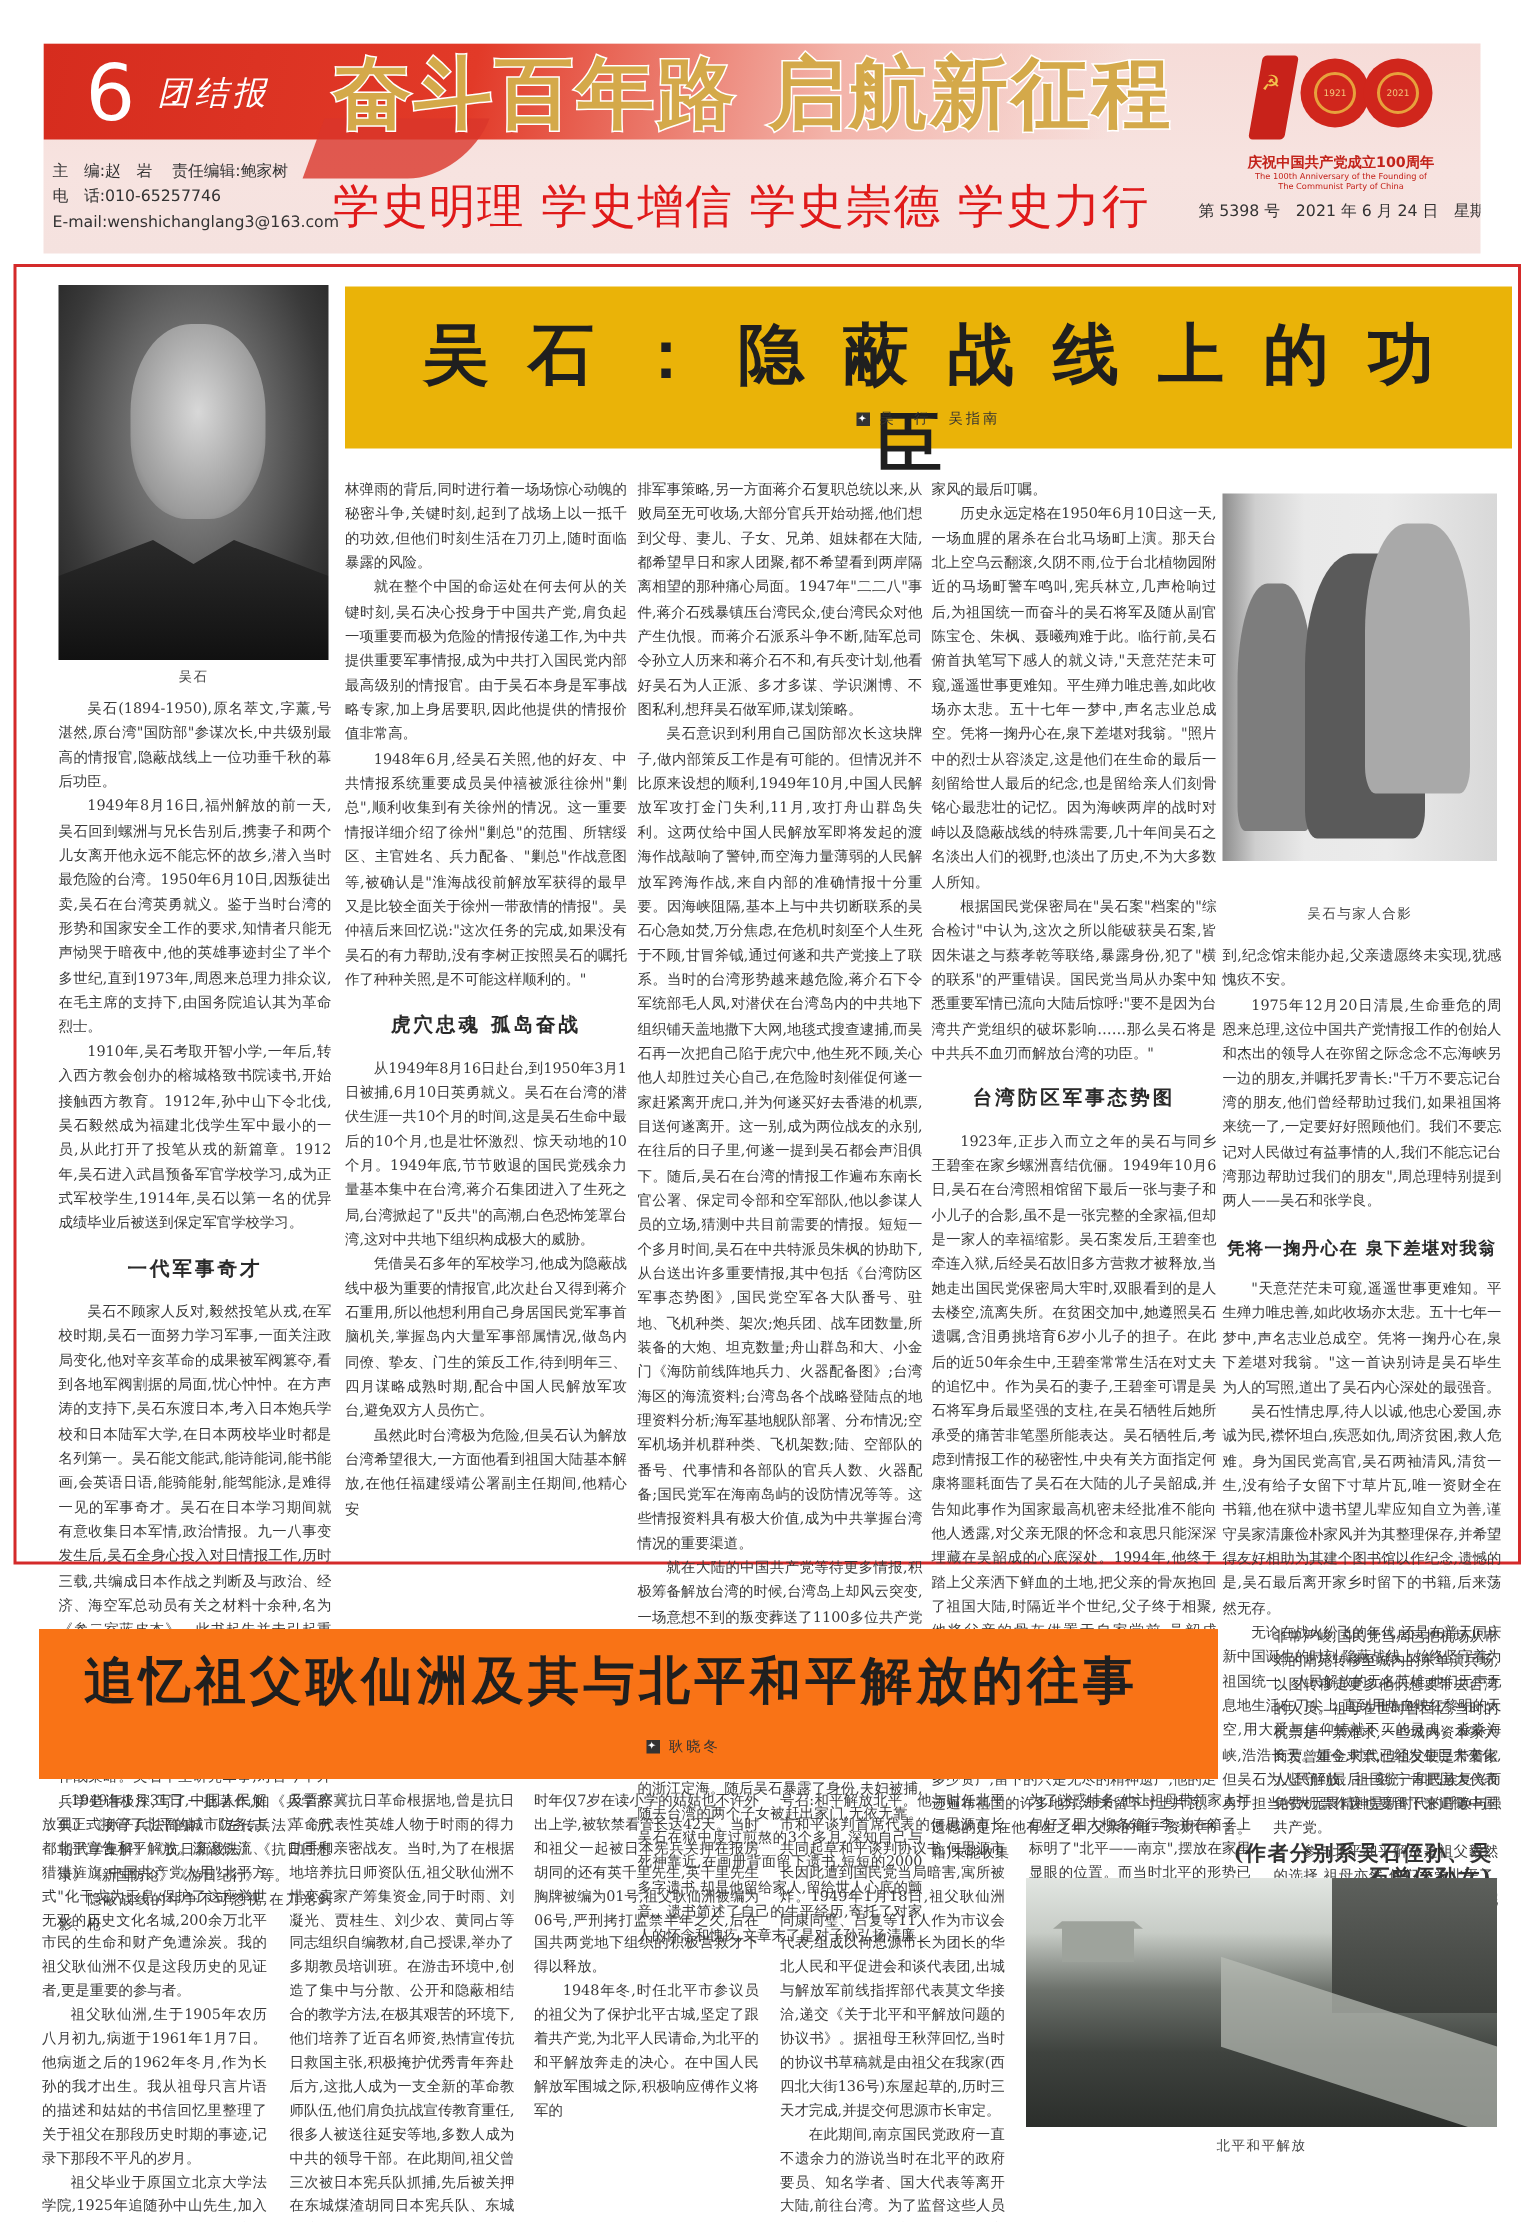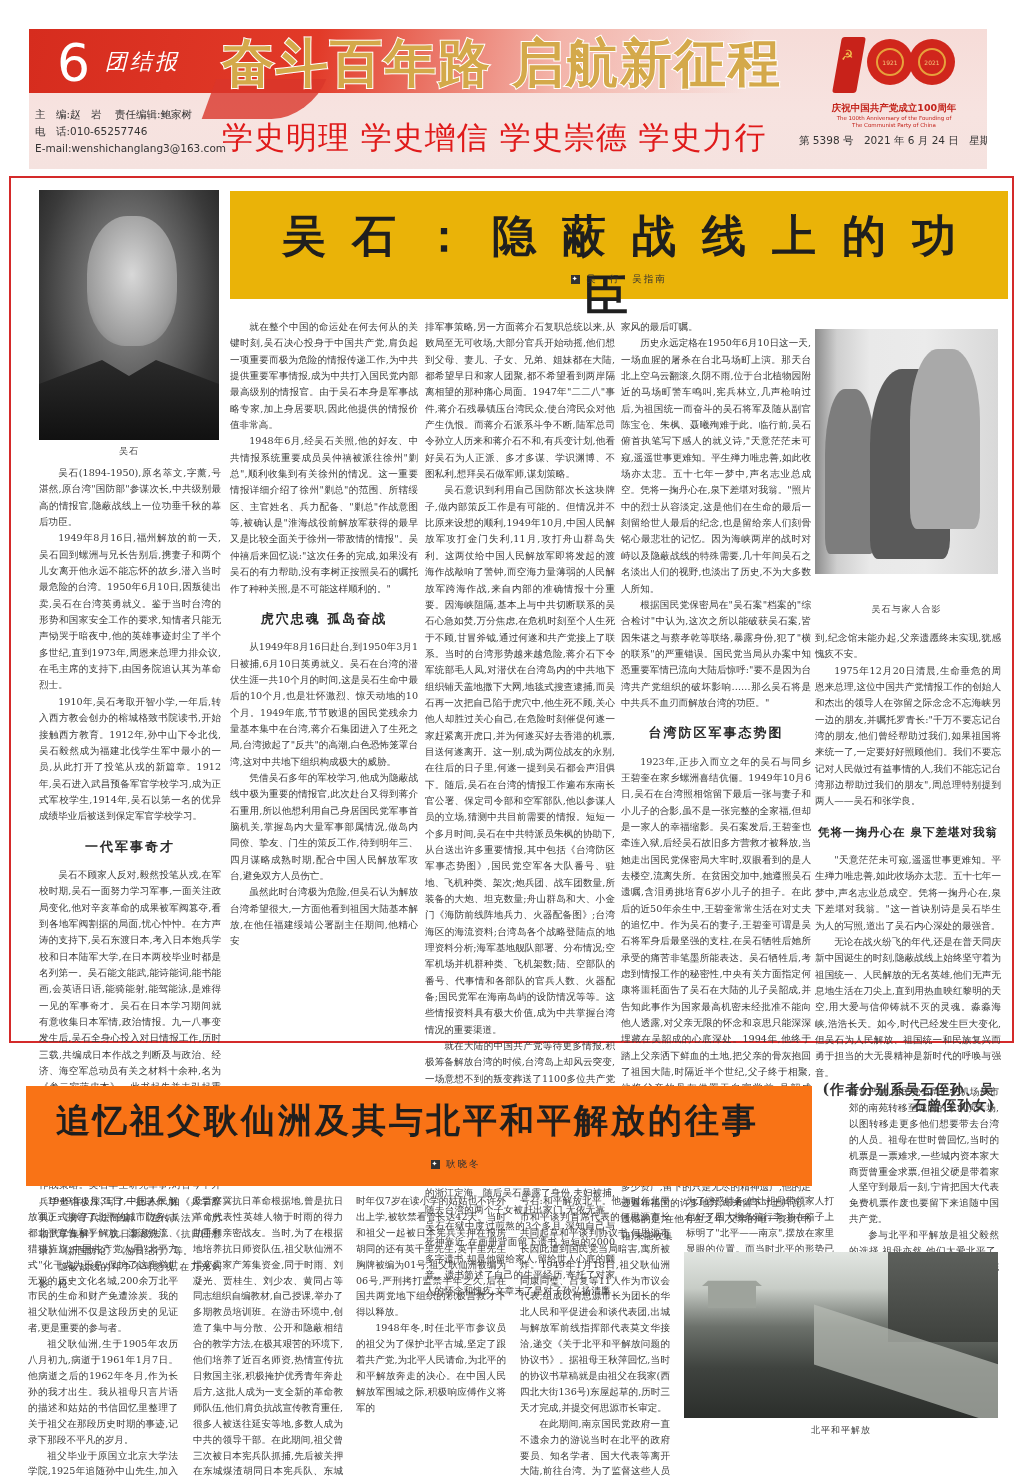--- a/index.html
+++ b/index.html
@@ -95,20 +95,21 @@
   <div class="col" style="left:28px;top:287px;width:182px">
     <p>吴石(1894-1950),原名萃文,字薰,号湛然,原台湾"国防部"参谋次长,中共级别最高的情报官,隐蔽战线上一位功垂千秋的幕后功臣。</p>
     <p>1949年8月16日,福州解放的前一天,吴石回到螺洲与兄长告别后,携妻子和两个儿女离开他永远不能忘怀的故乡,潜入当时最危险的台湾。1950年6月10日,因叛徒出卖,吴石在台湾英勇就义。鉴于当时台湾的形势和国家安全工作的要求,知情者只能无声恸哭于暗夜中,他的英雄事迹封尘了半个多世纪,直到1973年,周恩来总理力排众议,在毛主席的支持下,由国务院追认其为革命烈士。</p>
     <p>1910年,吴石考取开智小学,一年后,转入西方教会创办的榕城格致书院读书,开始接触西方教育。1912年,孙中山下令北伐,吴石毅然成为福建北伐学生军中最小的一员,从此打开了投笔从戎的新篇章。1912年,吴石进入武昌预备军官学校学习,成为正式军校学生,1914年,吴石以第一名的优异成绩毕业后被送到保定军官学校学习。</p>
     <div class="subhead">一代军事奇才</div>
     <p>吴石不顾家人反对,毅然投笔从戎,在军校时期,吴石一面努力学习军事,一面关注政局变化,他对辛亥革命的成果被军阀篡夺,看到各地军阀割据的局面,忧心忡忡。在方声涛的支持下,吴石东渡日本,考入日本炮兵学校和日本陆军大学,在日本两校毕业时都是名列第一。吴石能文能武,能诗能词,能书能画,会英语日语,能骑能射,能驾能泳,是难得一见的军事奇才。吴石在日本学习期间就有意收集日本军情,政治情报。九一八事变发生后,吴石全身心投入对日情报工作,历时三载,共编成日本作战之判断及与政治、经济、海空军总动员有关之材料十余种,名为《参二室蓝皮本》。此书起先并未引起重视,后在1937年"八一三"抗战时发现日本侵略军一切兵力番号与编制与书中无一不相符,因此引起国民政府军事委员会高度重视。在武汉会战期间,蒋介石更是特地每周召见吴石一次,征询吴石关于日军的情况和作战策略。吴石毕生研究军事,对古今中外兵学造诣极深,写了一批著作,如《兵学辞典》《孙子兵法简编》《左传兵法》《历朝武学集解》《抗日新战法》《抗日回想录》《新国防论》《游日纪行》等。</p>
     <p>隐蔽战线的斗争不可忽视,在刀光剑影、枪</p>
   </div>
 
   <div class="col" style="left:219px;top:141px;width:188px">
+    <p class="noindent">林弹雨的背后,同时进行着一场场惊心动魄的秘密斗争,关键时刻,起到了战场上以一抵千的功效,但他们时刻生活在刀刃上,随时面临暴露的风险。</p>
     <p>就在整个中国的命运处在何去何从的关键时刻,吴石决心投身于中国共产党,肩负起一项重要而极为危险的情报传递工作,为中共提供重要军事情报,成为中共打入国民党内部最高级别的情报官。由于吴石本身是军事战略专家,加上身居要职,因此他提供的情报价值非常高。</p>
     <p>1948年6月,经吴石关照,他的好友、中共情报系统重要成员吴仲禧被派往徐州"剿总",顺利收集到有关徐州的情况。这一重要情报详细介绍了徐州"剿总"的范围、所辖绥区、主官姓名、兵力配备、"剿总"作战意图等,被确认是"淮海战役前解放军获得的最早又是比较全面关于徐州一带敌情的情报"。吴仲禧后来回忆说:"这次任务的完成,如果没有吴石的有力帮助,没有李树正按照吴石的嘱托作了种种关照,是不可能这样顺利的。"</p>
     <div class="subhead">虎穴忠魂 孤岛奋战</div>
     <p>从1949年8月16日赴台,到1950年3月1日被捕,6月10日英勇就义。吴石在台湾的潜伏生涯一共10个月的时间,这是吴石生命中最后的10个月,也是壮怀激烈、惊天动地的10个月。1949年底,节节败退的国民党残余力量基本集中在台湾,蒋介石集团进入了生死之局,台湾掀起了"反共"的高潮,白色恐怖笼罩台湾,这对中共地下组织构成极大的威胁。</p>
     <p>凭借吴石多年的军校学习,他成为隐蔽战线中极为重要的情报官,此次赴台又得到蒋介石重用,所以他想利用自己身居国民党军事首脑机关,掌握岛内大量军事部属情况,做岛内同僚、挚友、门生的策反工作,待到明年三、四月谋略成熟时期,配合中国人民解放军攻台,避免双方人员伤亡。</p>
     <p>虽然此时台湾极为危险,但吴石认为解放台湾希望很大,一方面他看到祖国大陆基本解放,在他任福建绥靖公署副主任期间,他精心安</p>
   </div>
 
   <div class="col" style="left:414px;top:141px;width:190px">
     <p class="noindent">排军事策略,另一方面蒋介石复职总统以来,从败局至无可收场,大部分官兵开始动摇,他们想到父母、妻儿、子女、兄弟、姐妹都在大陆,都希望早日和家人团聚,都不希望看到两岸隔离相望的那种痛心局面。1947年"二二八"事件,蒋介石残暴镇压台湾民众,使台湾民众对他产生仇恨。而蒋介石派系斗争不断,陆军总司令孙立人历来和蒋介石不和,有兵变计划,他看好吴石为人正派、多才多谋、学识渊博、不图私利,想拜吴石做军师,谋划策略。</p>
@@ -129,20 +130,21 @@
     <div class="p" style="left:55px;top:40px;width:80px;height:190px;background:#5a5a5a"></div>
     <div class="p" style="left:95px;top:20px;width:70px;height:180px;background:#a9a9a9"></div>
   </div>
   <div class="caption" style="left:804px;top:425px;width:183px">吴石与家人合影</div>
 
   <div class="col" style="left:804px;top:452px;width:186px">
     <p class="noindent">到,纪念馆未能办起,父亲遗愿终未实现,犹感愧疚不安。</p>
     <p>1975年12月20日清晨,生命垂危的周恩来总理,这位中国共产党情报工作的创始人和杰出的领导人在弥留之际念念不忘海峡另一边的朋友,并嘱托罗青长:"千万不要忘记台湾的朋友,他们曾经帮助过我们,如果祖国将来统一了,一定要好好照顾他们。我们不要忘记对人民做过有益事情的人,我们不能忘记台湾那边帮助过我们的朋友",周总理特别提到两人——吴石和张学良。</p>
     <div class="subhead" style="font-size:11.5px;letter-spacing:1px">凭将一掬丹心在 泉下差堪对我翁</div>
     <p>"天意茫茫未可窥,遥遥世事更难知。平生殚力唯忠善,如此收场亦太悲。五十七年一梦中,声名志业总成空。凭将一掬丹心在,泉下差堪对我翁。"这一首诀别诗是吴石毕生为人的写照,道出了吴石内心深处的最强音。</p>
+    <p>吴石性情忠厚,待人以诚,他忠心爱国,赤诚为民,襟怀坦白,疾恶如仇,周济贫困,救人危难。身为国民党高官,吴石两袖清风,清贫一生,没有给子女留下寸草片瓦,唯一资财全在书籍,他在狱中遗书望儿辈应知自立为善,谨守吴家清廉俭朴家风并为其整理保存,并希望得友好相助为其建个图书馆以作纪念,遗憾的是,吴石最后离开家乡时留下的书籍,后来荡然无存。</p>
     <p>无论在战火纷飞的年代,还是在普天同庆新中国诞生的时刻,隐蔽战线上始终坚守着为祖国统一、人民解放的无名英雄,他们无声无息地生活在刀尖上,直到用热血映红黎明的天空,用大爱与信仰铸就不灭的灵魂。淼淼海峡,浩浩长天。如今,时代已经发生巨大变化,但吴石为人民解放、祖国统一和民族复兴而勇于担当的大无畏精神是新时代的呼唤与强音。</p>
     <p class="sign">(作者分别系吴石侄孙、吴石曾侄孙女)</p>
   </div>
 </div>
 
 <div class="title-box2">
   <div class="title2">追忆祖父耿仙洲及其与北平和平解放的往事</div>
   <div class="byline2"><span class="mark">✦</span><span>耿晓冬</span></div>
 </div>
 

